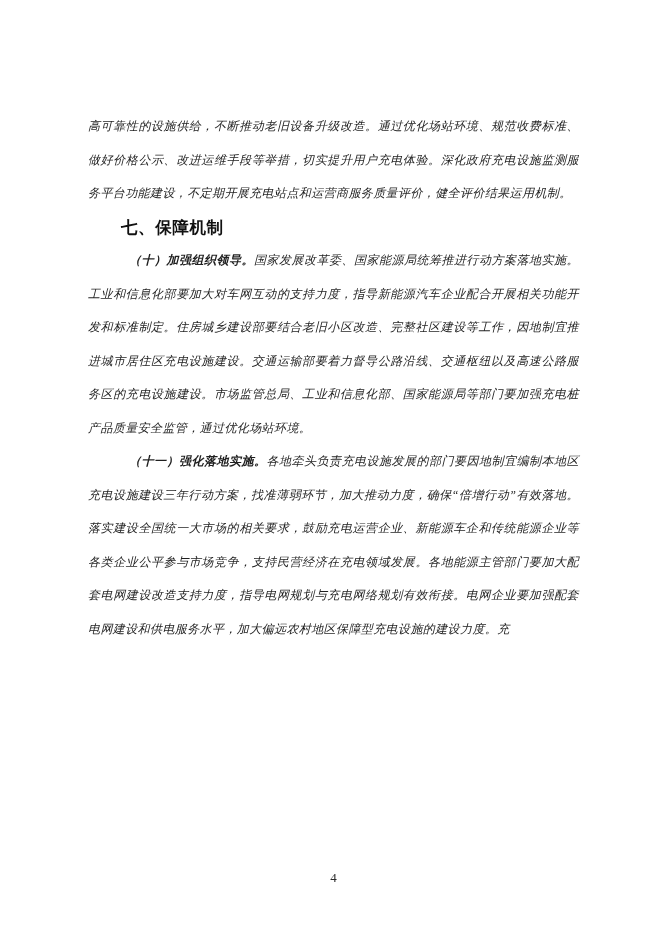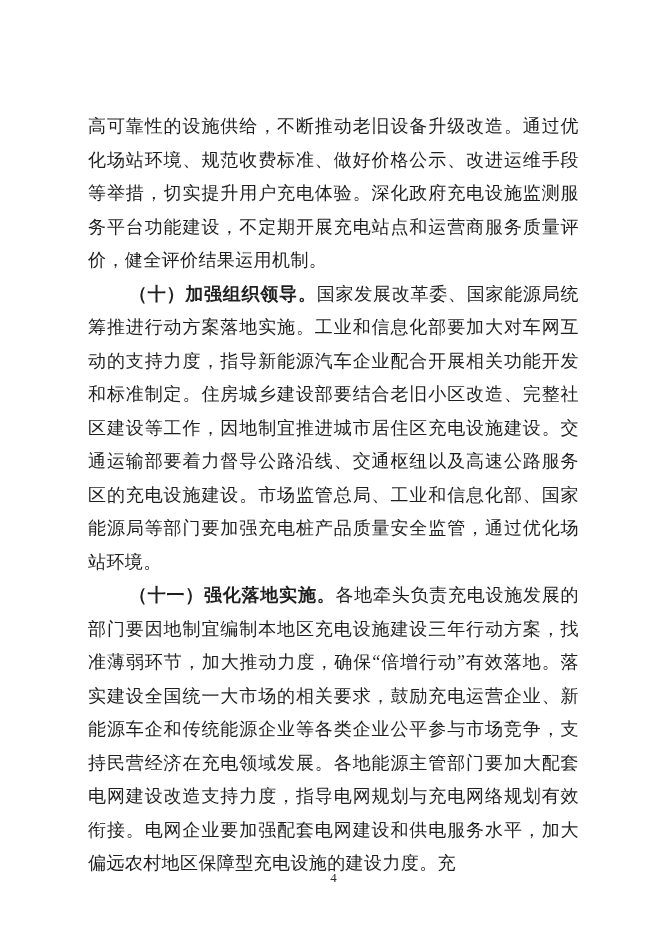--- a/index.html
+++ b/index.html
@@ -17,27 +17,28 @@
     color: #1f1f1f;
   }
   .text-block {
     position: absolute;
     left: 88px;
     top: 110px;
     width: 491px;
   }
   .para {
     margin: 0;
-    font-size: 18px;
+    font-size: 12px;
     line-height: 33.5px;
     text-align: justify;
     text-justify: inter-character;
     letter-spacing: 0.4px;
     text-indent: 33px;
     word-break: break-all;
+    font-style: italic;
   }
   .para.no-indent {
     text-indent: 0;
   }
   .para .lead {
     font-weight: bold;
     margin-left: 8px;
   }
   .heading {
     margin: 0;
@@ -62,20 +63,21 @@
   }
 </style>
 </head>
 <body>
 
 <div class="page">
   <div class="text-block">
 
     <p class="para no-indent"><span>高可靠性的设施供给，不断推动老旧设备升级改造。通过优化场站环境、规范收费标准、做好价格公示、改进运维手段等举措，切实提升用户充电体验。深化政府充电设施监测服务平台功能建设，不定期开展充电站点和运营商服务质量评价，健全评价结果运用机制。</span></p>
 
+    <h2 class="heading">七、保障机制</h2>
 
     <p class="para"><b class="lead">（十）加强组织领导。</b><span>国家发展改革委、国家能源局统筹推进行动方案落地实施。工业和信息化部要加大对车网互动的支持力度，指导新能源汽车企业配合开展相关功能开发和标准制定。住房城乡建设部要结合老旧小区改造、完整社区建设等工作，因地制宜推进城市居住区充电设施建设。交通运输部要着力督导公路沿线、交通枢纽以及高速公路服务区的充电设施建设。市场监管总局、工业和信息化部、国家能源局等部门要加强充电桩产品质量安全监管，通过优化场站环境。</span></p>
 
     <p class="para"><b class="lead">（十一）强化落地实施。</b><span>各地牵头负责充电设施发展的部门要因地制宜编制本地区充电设施建设三年行动方案，找准薄弱环节，加大推动力度，确保“倍增行动”有效落地。落实建设全国统一大市场的相关要求，鼓励充电运营企业、新能源车企和传统能源企业等各类企业公平参与市场竞争，支持民营经济在充电领域发展。各地能源主管部门要加大配套电网建设改造支持力度，指导电网规划与充电网络规划有效衔接。电网企业要加强配套电网建设和供电服务水平，加大偏远农村地区保障型充电设施的建设力度。充</span></p>
 
   </div>
 
   <div class="page-number">4</div>
 </div>
 

